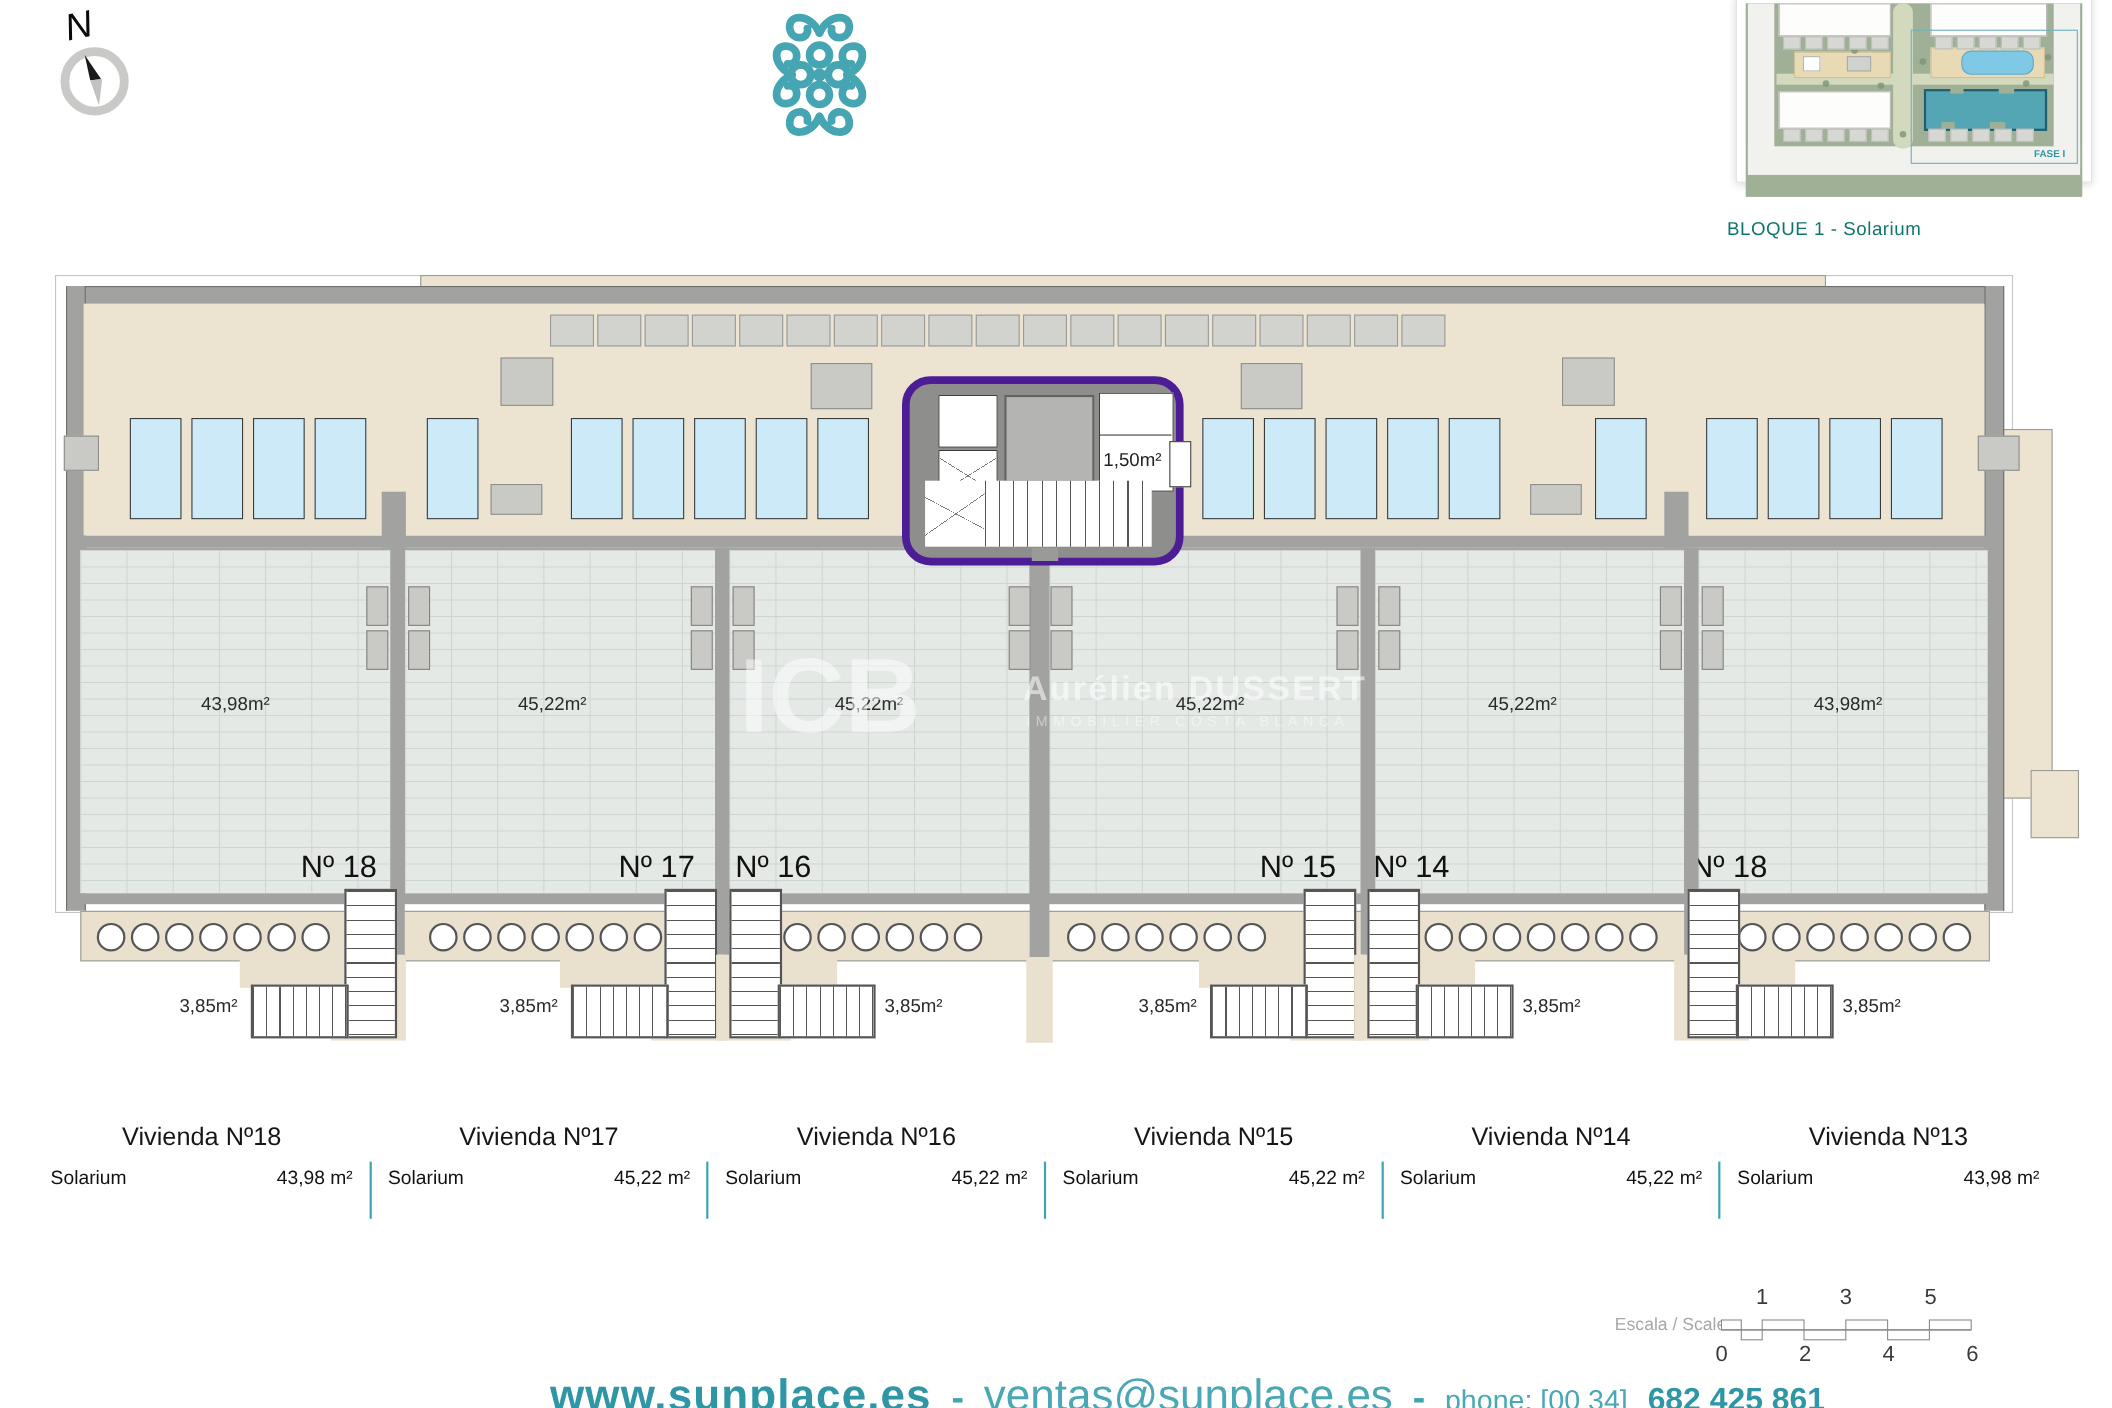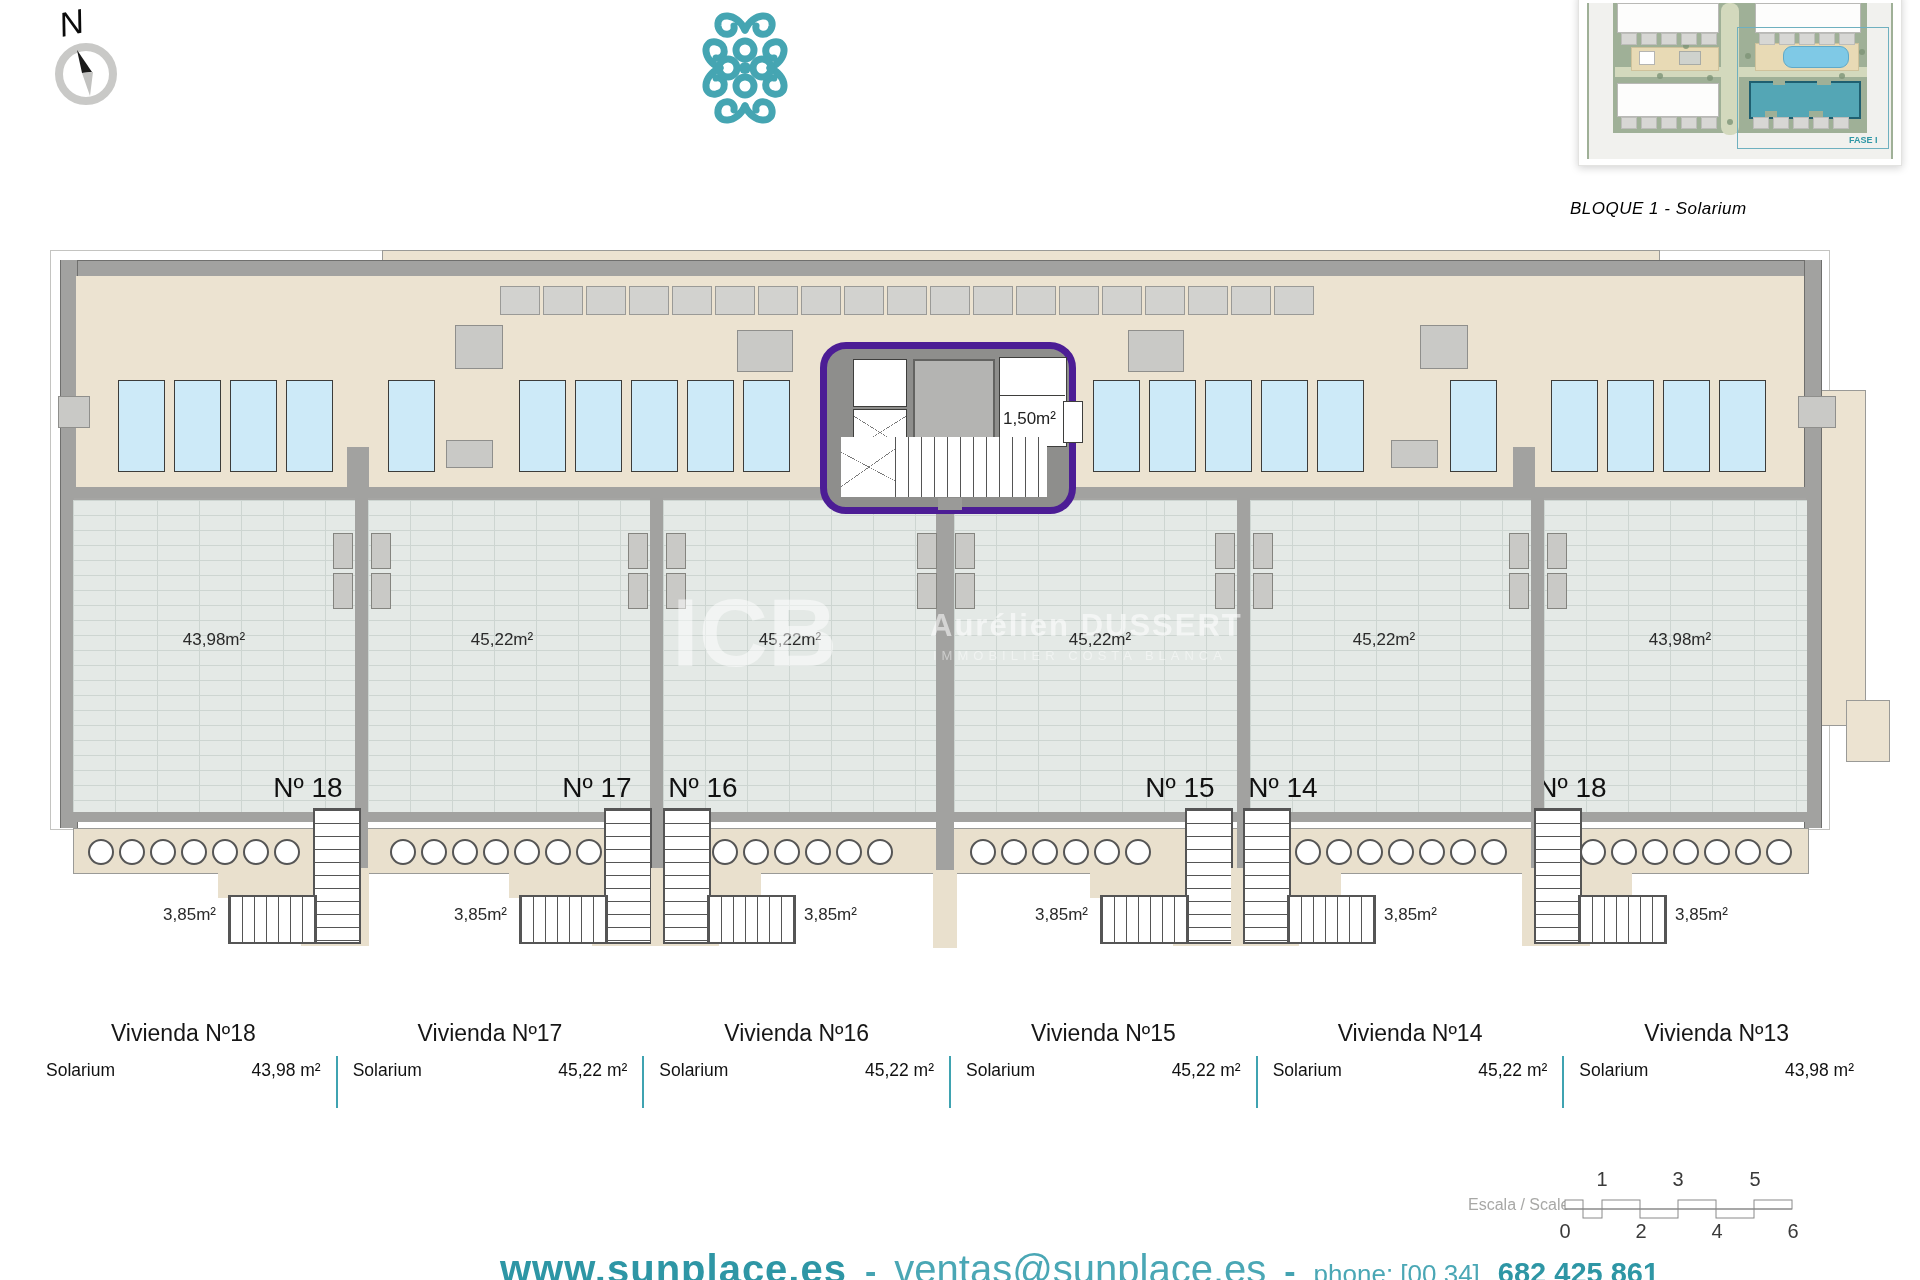--- a/index.html
+++ b/index.html
@@ -6,28 +6,28 @@
   .stage{position:relative;width:1920px;height:1280px;background:#fff;overflow:hidden;
          font-family:"Liberation Sans",sans-serif;color:#222;}
   .abs{position:absolute;}
   
   .brand-title{font-family:"DejaVu Serif","Liberation Serif",serif;font-style:italic;
                font-size:70px;color:#0d0d0d;letter-spacing:2px;white-space:nowrap;}
   .brand-subtitle{font-size:31px;letter-spacing:8px;color:#3aa2b3;white-space:nowrap;font-weight:400;}
   
   .inset{left:1578px;top:-6px;width:322px;height:170px;background:#fff;
          box-shadow:0 2px 8px rgba(0,0,0,.18);border:1px solid #e3e3e1;}
-  .map{position:absolute;left:8px;top:8px;width:306px;height:156px;background:#9fb097;overflow:hidden;}
+  .map{position:absolute;left:8px;top:8px;width:306px;height:176px;background:#9fb097;overflow:hidden;}
   .road{background:#f1f1ee;}
   .bldg{background:#fdfdfc;border:1px solid #b9b9b6;}
   .stub{position:absolute;background:#d7d7d4;border:1px solid #bdbdba;}
   .deck{background:#e8dab5;border:1px solid #cfc29b;}
   .map-path{background:#d3d9bd;}
   .tree{position:absolute;width:6px;height:6px;border-radius:50%;background:#7d9377;opacity:.8;}
-  .inset-caption{left:1570px;top:199px;font-size:17px;color:#000000;letter-spacing:.5px;font-style:italic;}
+  .inset-caption{left:1570px;top:199px;font-size:17px;color:#0f766e;letter-spacing:.5px;}
   .fase-box{border:1px solid #6fb0bf;}
   .fase-label{font-size:9px;color:#2f97a6;font-weight:bold;}
   
   .wall{background:#a2a2a0;}
   .beige{background:#ece3d1;}
   .panel{background:#cdeaf8;border:1px solid #3c3c3a;}
   .vent{background:#d2d2cf;border:1px solid #9a9a97;}
   .gbox{background:#c9c9c6;border:1px solid #8f8f8c;}
   .room{background:#e4e9e6;
         background-image:linear-gradient(#cdd5d1 1px,transparent 1px),

